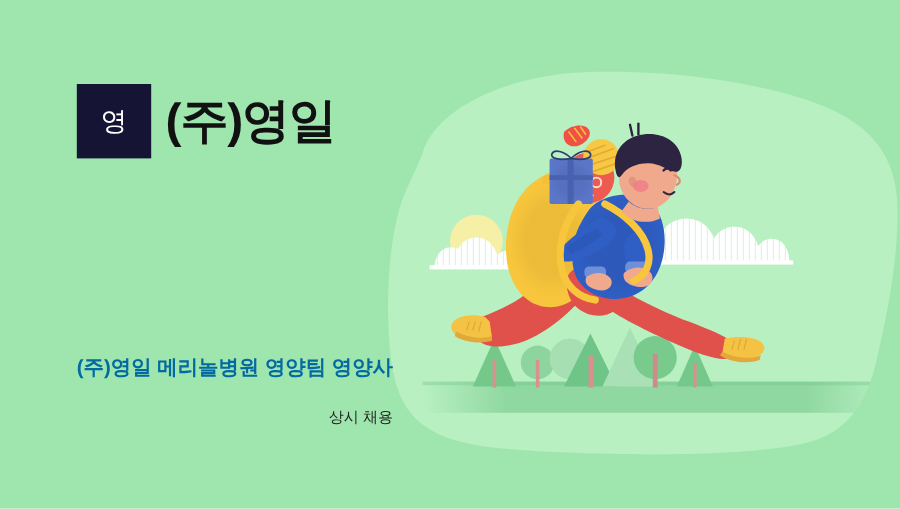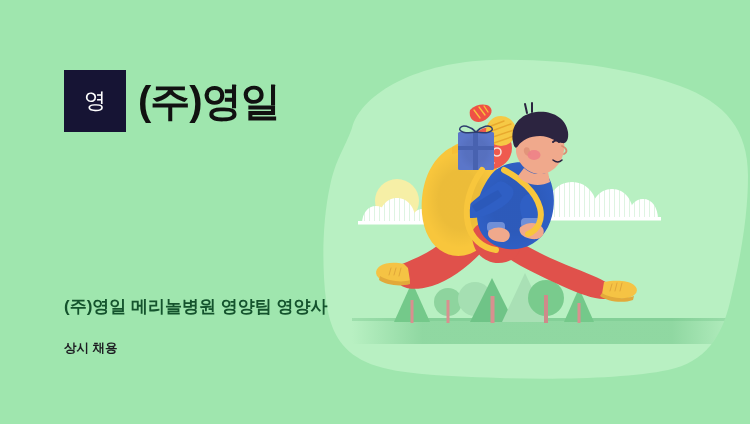--- a/index.html
+++ b/index.html
@@ -61,34 +61,35 @@
   }
 
   
   #copy-block {
     position: absolute;
     left: 64px;
     top: 296px;
     z-index: 5;
   }
   #job-title {
-    color: #14532d;
+    color: #0369a1;
     font-size: 17px;
     font-weight: 700;
     line-height: 1.3;
     white-space: nowrap;
     margin: 0;
   }
   #job-status {
     color: #1d1d22;
     font-size: 12.5px;
-    font-weight: 700;
+    font-weight: 400;
     line-height: 1.3;
     margin: 22px 0 0 0;
     white-space: nowrap;
+    text-align: right;
   }
 </style>
 </head>
 <body>
 
 <div id="card">
 
   <svg id="illustration" viewBox="0 0 750 424" width="750" height="424" xmlns="http://www.w3.org/2000/svg">
     <defs>
       <clipPath id="blobClip">

